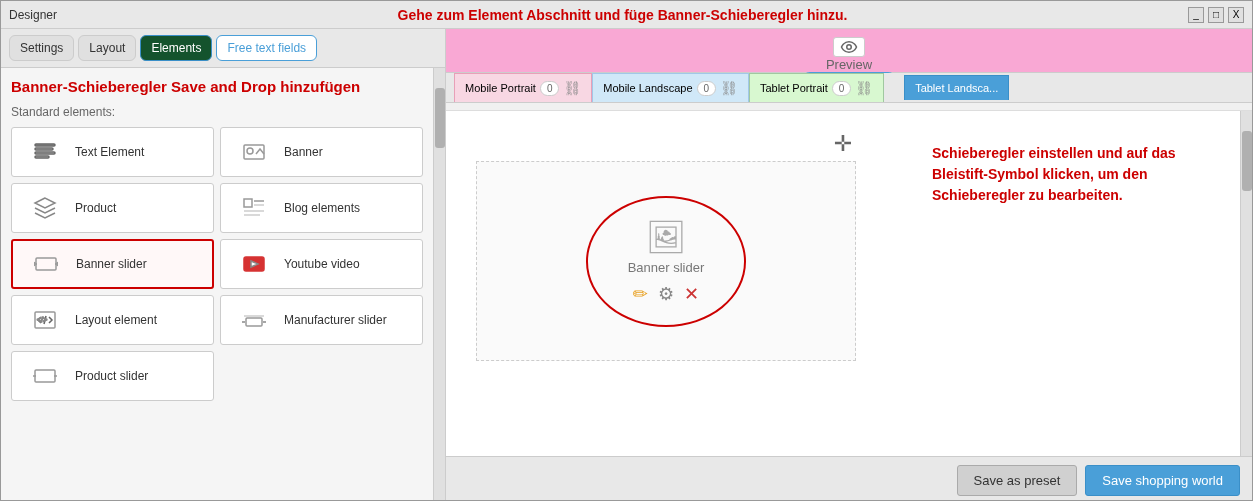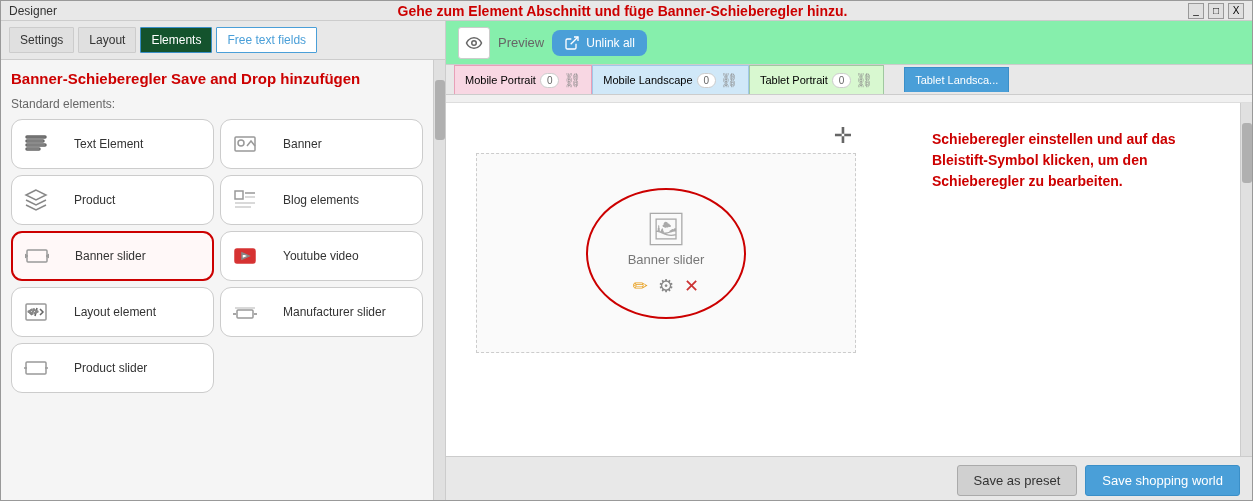--- a/index.html
+++ b/index.html
@@ -1,48 +1,48 @@
 <!DOCTYPE html>
 <html><head>
   <meta charset="utf-8">
   <style>
     * { box-sizing: border-box; margin: 0; padding: 0; }
     body { font-family: Arial, sans-serif; font-size: 13px; background: #d0d0d0; width: 1253px; height: 501px; overflow: hidden; }
 
     .window { width: 1253px; height: 501px; background: #f0f0f0; border: 1px solid #999; display: flex; flex-direction: column; }
 
-    .title-bar { background: #e8e8e8; border-bottom: 1px solid #ccc; padding: 4px 8px; display: flex; justify-content: space-between; align-items: center; height: 20px; }
+    .title-bar { background: #e8e8e8; border-bottom: 1px solid #ccc; padding: 4px 8px; display: flex; justify-content: space-between; align-items: center; height: 28px; }
     .title-bar-left { font-size: 12px; color: #333; }
     .title-bar-center { color: #cc0000; font-size: 14px; font-weight: bold; flex: 1; text-align: center; }
     .title-bar-controls { display: flex; gap: 4px; }
     .title-bar-btn { width: 16px; height: 16px; border: 1px solid #999; background: #e0e0e0; cursor: pointer; font-size: 10px; display: flex; align-items: center; justify-content: center; }
 
     .main-area { display: flex; flex: 1; overflow: hidden; }
 
     
     .left-panel { width: 445px; background: #f5f5f5; border-right: 1px solid #ccc; display: flex; flex-direction: column; }
     .left-panel-tabs { display: flex; padding: 6px 8px; gap: 4px; background: #e8e8e8; border-bottom: 1px solid #ccc; }
-    .tab-btn { padding: 5px 10px; font-size: 12px; border: 1px solid #ccc; background: #e0e0e0; cursor: pointer; border-radius: 1px; color: #333; }
+    .tab-btn { padding: 5px 10px; font-size: 12px; border: 1px solid #ccc; background: #e0e0e0; cursor: pointer; border-radius: 6px; color: #333; }
     .tab-btn.active { background: #14532d; color: white; border-color: #3a8fc8; }
     .tab-btn.outline { background: white; border: 1px solid #4a9fd8; color: #4a9fd8; }
 
     .elements-content { padding: 10px; overflow-y: auto; flex: 1; }
     .section-label { font-size: 12px; color: #666; margin-bottom: 8px; font-weight: normal; }
 
     .elements-grid { display: grid; grid-template-columns: 1fr 1fr; gap: 6px; }
-    .element-item { border: 1px solid #ccc; background: white; padding: 8px 10px; display: flex; align-items: center; gap: 24px; cursor: pointer; border-radius: 11px; min-height: 50px; }
+    .element-item { border: 1px solid #ccc; background: white; padding: 8px 19px; display: flex; align-items: center; gap: 16px; cursor: pointer; border-radius: 3px; min-height: 50px; }
     .element-item.highlighted { border: 2px solid #cc0000; background: #fff8f8; }
     .element-icon { width: 28px; height: 28px; display: flex; align-items: center; justify-content: center; color: #666; flex-shrink: 0; }
     .element-icon svg { width: 24px; height: 24px; }
     .element-label { font-size: 12px; color: #333; }
 
     
     .right-panel { flex: 1; display: flex; flex-direction: column; overflow: hidden; }
 
-    .right-toolbar { display: flex; align-items: center; gap: 8px; padding: 8px 12px; background: #86efac; border-bottom: 1px solid #ccc; height: 44px; }
+    .right-toolbar { display: flex; align-items: center; padding: 8px 12px; background: #f9a8d4; border-bottom: 1px solid #ccc; height: 44px; flex-direction: column; }
     .view-icon-btn { width: 32px; height: 32px; border: 1px solid #ccc; background: white; border-radius: 3px; display: flex; align-items: center; justify-content: center; cursor: pointer; }
     .preview-label { font-size: 13px; color: #666; }
     .unlink-btn { display: flex; align-items: center; gap: 6px; padding: 5px 12px; background: #4a9fd8; color: white; border: none; border-radius: 8px; cursor: pointer; font-size: 12px; }
 
     .viewport-tabs { display: flex; align-items: center; padding: 0 8px; background: #e8e8e8; border-bottom: 1px solid #ccc; gap: 0; overflow: hidden; }
     .viewport-tab { display: flex; align-items: center; gap: 4px; padding: 6px 10px; font-size: 11px; border: 1px solid #ccc; border-bottom: none; cursor: pointer; background: white; position: relative; }
     .viewport-tab.pink { background: #f8d7e3; border-color: #e8a0b8; }
     .viewport-tab.blue { background: #d0e8f8; border-color: #a0c8e8; }
     .viewport-tab.green { background: #d8f8d0; border-color: #a0c8a0; }
     .viewport-tab.last { background: #4a9fd8; color: white; border-color: #3a8fc8; margin-left: 20px; }
@@ -273,21 +273,21 @@
                 <div style="display:flex;gap:10px;">
                   <span style="font-size:18px;color:#e8a020;cursor:pointer;">✏</span>
                   <span style="font-size:18px;color:#888;cursor:pointer;">⚙</span>
                   <span style="font-size:18px;color:#cc3333;cursor:pointer;">✕</span>
                 </div>
               </div>
             </div>
 
           </div>
 
-          <div style="position:absolute;right:20px;top:26px;max-width:300px;color:#cc0000;font-size:14px;font-weight:bold;line-height:1.5;">Schieberegler einstellen und auf das Bleistift-Symbol klicken, um den Schieberegler zu bearbeiten.</div>
+          <div style="position:absolute;right:20px;top:32px;max-width:300px;color:#cc0000;font-size:14px;font-weight:bold;line-height:1.5;">Schieberegler einstellen und auf das Bleistift-Symbol klicken, um den Schieberegler zu bearbeiten.</div>
 
           <div class="scrollbar-v">
             <div class="scrollbar-thumb"></div>
           </div>
         </div>
       </div>
 
       <div class="bottom-bar">
         <button class="save-preset-btn">Save as preset</button>
         <button class="save-world-btn">Save shopping world</button>

